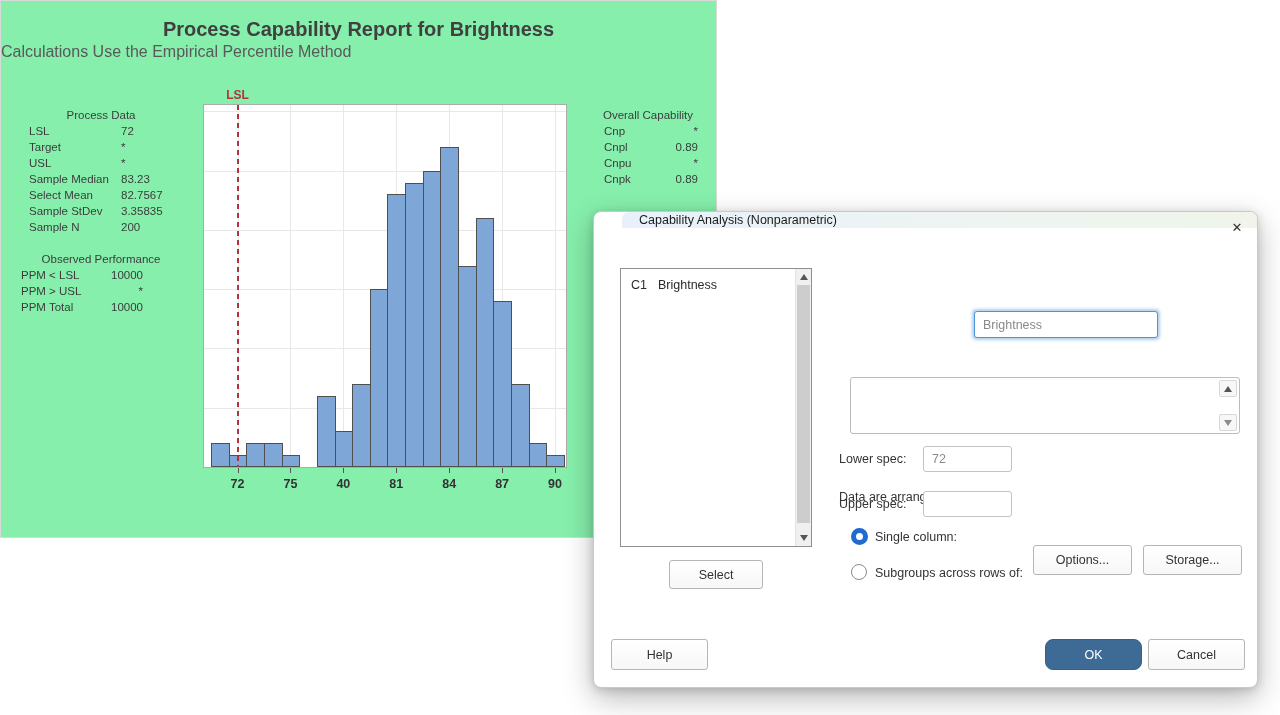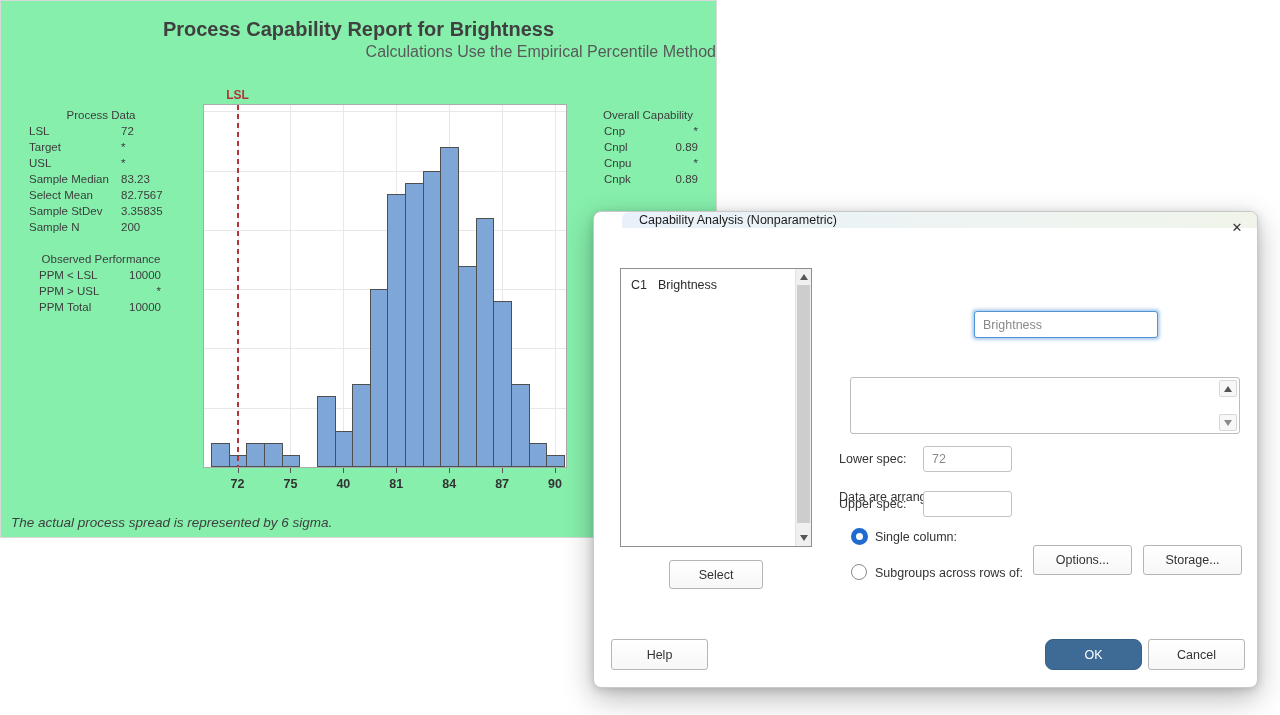--- a/index.html
+++ b/index.html
@@ -4,37 +4,37 @@
 <style>
   html,body{margin:0;padding:0;background:#ffffff;width:1280px;height:715px;overflow:hidden;
     font-family:"Liberation Sans", sans-serif;}
   *{box-sizing:content-box;}
 
   
   .graph-window{position:absolute;left:0;top:0;width:715px;height:536px;background:#86efac;
     border:1px solid #d9d9d9;}
   .report-title{position:absolute;top:17px;left:0;width:100%;text-align:center;
     font-size:20px;font-weight:bold;color:#404040;}
-  .report-subtitle{position:absolute;top:42px;left:0;width:100%;text-align:right;
+  .report-subtitle{position:absolute;top:42px;left:0;width:100%;text-align:left;
     font-size:16px;color:#595959;}
   .report-footnote{position:absolute;left:10px;top:514px;font-size:13.5px;font-style:italic;color:#3f3f3f;}
 
   .stat-panel{position:absolute;font-size:11.5px;line-height:16px;color:#3c3c3c;}
   .stat-head{text-align:center;margin-bottom:0px;}
   .srow{display:flex;}
   .srow .sl{flex:none;}
   .srow .sv{flex:1;}
   #process-panel{left:20px;top:106px;width:168px;}
   #process-panel .stat-head{width:160px;}
   #process-panel .srow{padding-left:8px;}
   #process-panel .sl{width:92px;}
   #process-panel .sv{text-align:left;}
   #observed-panel{left:20px;top:250px;width:168px;}
   #observed-panel .stat-head{width:160px;}
-  #observed-panel .srow{margin-left:18px;width:122px;align-items:center;}
+  #observed-panel .srow{width:122px;align-items:center;}
   #observed-panel .sv{text-align:right;}
   #capability-panel{left:597px;top:106px;width:100px;}
   #capability-panel .stat-head{width:100px;}
   #capability-panel .srow{padding-left:6px;width:94px;}
   #capability-panel .sv{text-align:right;}
 
   
   #plot{position:absolute;left:202px;top:103px;width:362px;height:362px;
     border:1px solid #ababab;background:#fff;}
   .grid-h{position:absolute;left:0;width:100%;height:1px;background:#e8e8e8;}
@@ -224,21 +224,20 @@
       <div class="x-tick" style="left: 192px;"></div>
       <div class="x-tick-label" style="left: 172.29px;">81</div>
       <div class="x-tick" style="left: 245px;"></div>
       <div class="x-tick-label" style="left: 225.214px;">84</div>
       <div class="x-tick" style="left: 298px;"></div>
       <div class="x-tick-label" style="left: 278.138px; margin-top: 28px;">87</div>
       <div class="x-tick" style="left: 351px;"></div>
       <div class="x-tick-label" style="left: 331.062px;">90</div>
     </div>
 
-  <div class="report-footnote">The actual process spread is represented by 6 sigma.</div>
 </div>
 
 <div class="dialog">
   <div class="titlebar">
     <span>Capability Analysis (Nonparametric)</span>
   </div>
   <div class="close-btn">
     <span>✕</span>
   </div>
 

